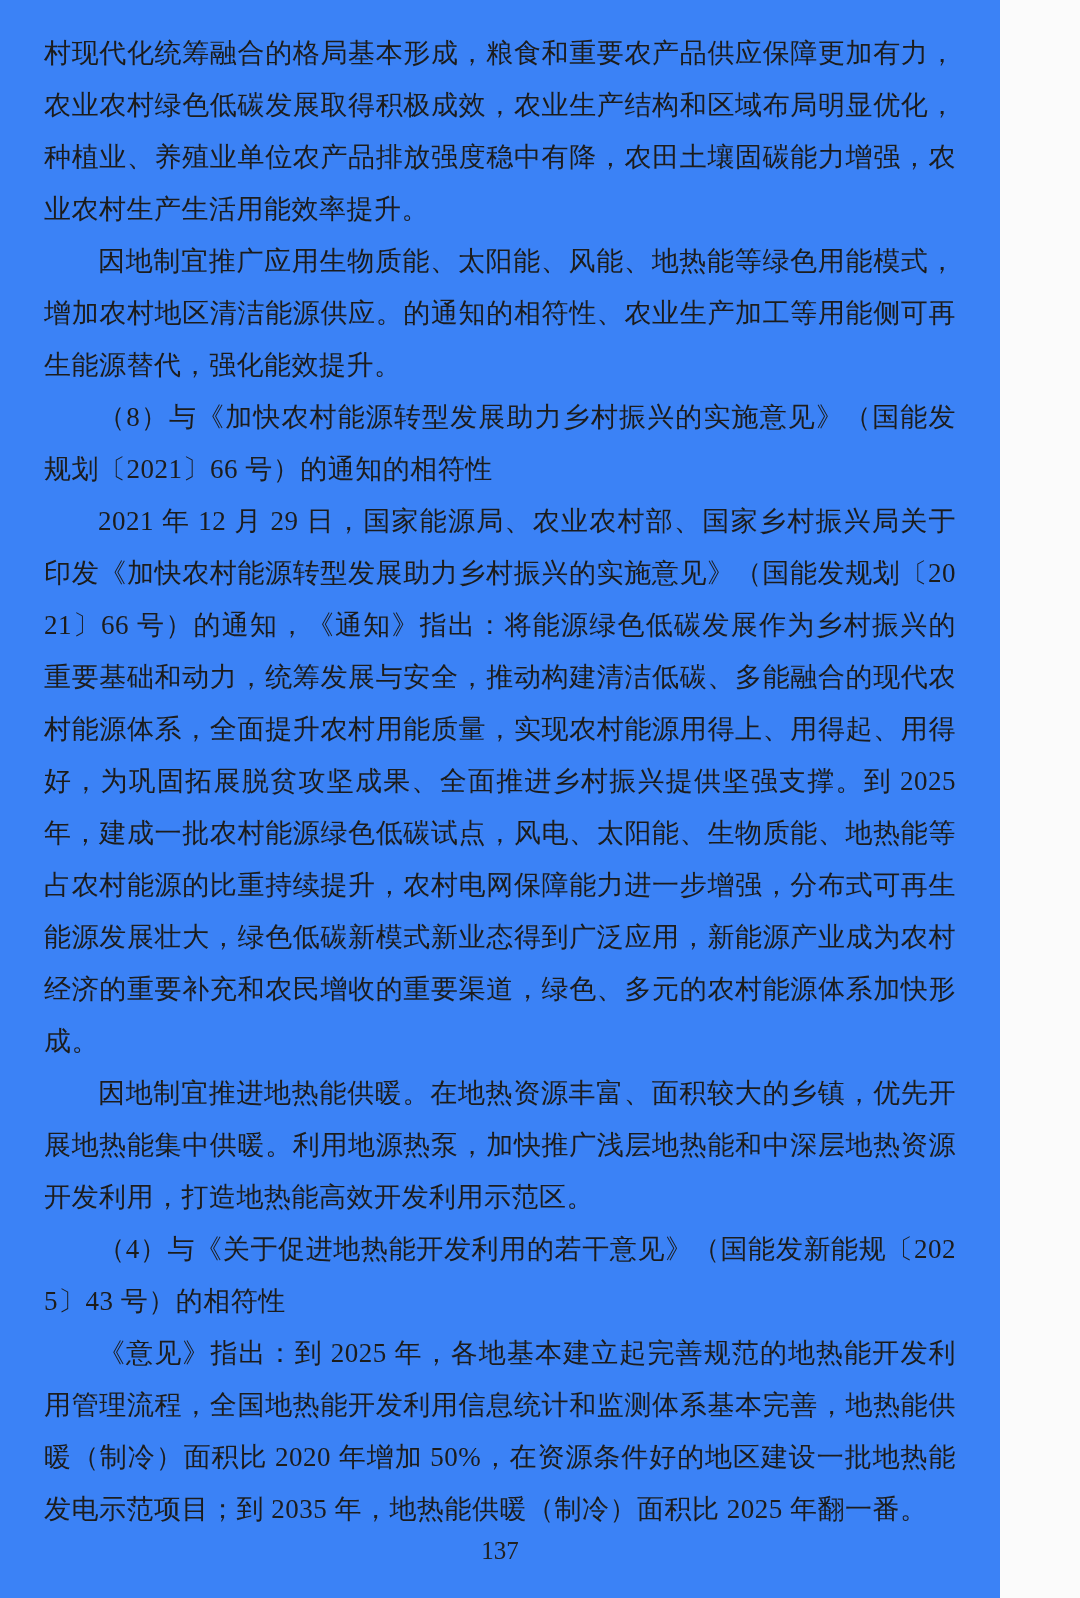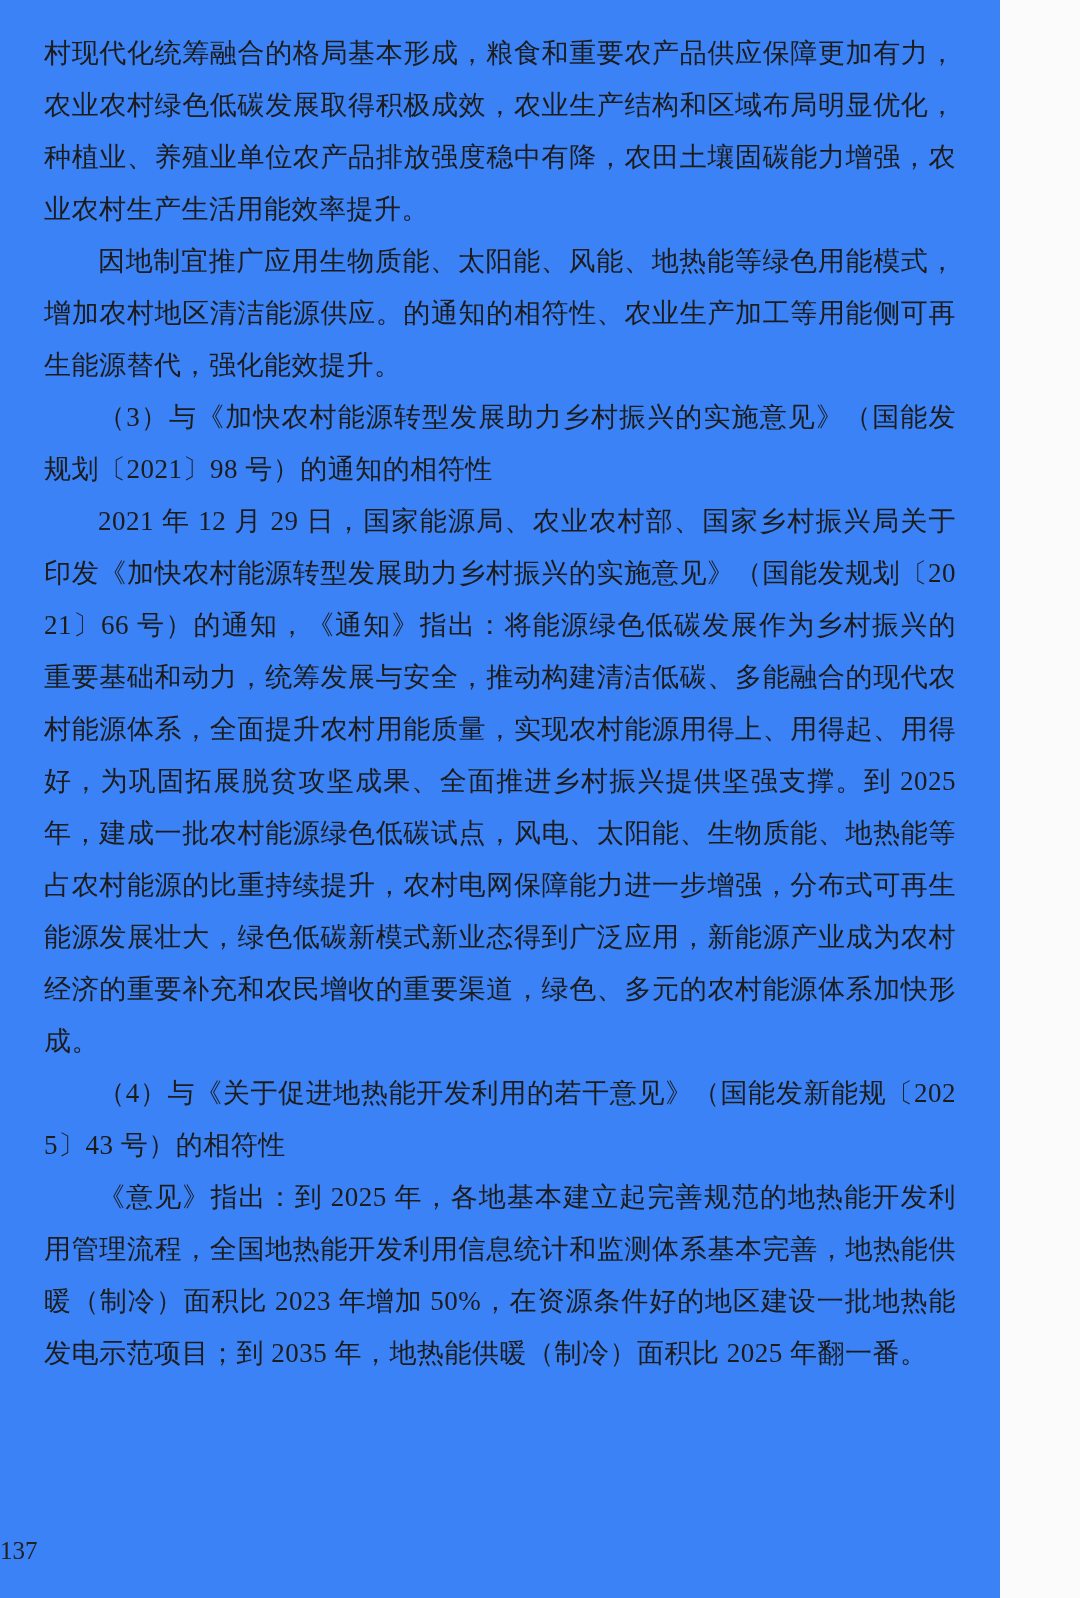--- a/index.html
+++ b/index.html
@@ -28,32 +28,34 @@
     word-break: break-all;
   }
   .content p.para.indent {
     text-indent: 2em;
   }
   .page-footer {
     position: absolute;
     left: 0;
     bottom: 32px;
     width: 100%;
+    text-align: center;
     font-size: 25px;
     line-height: 30px;
     color: #222;
     font-family: "Liberation Serif", "DejaVu Serif", serif;
   }
 </style>
 </head>
 <body>
 
 <div class="page">
   <div class="content">
       <p class="para">村现代化统筹融合的格局基本形成，粮食和重要农产品供应保障更加有力，农业农村绿色低碳发展取得积极成效，农业生产结构和区域布局明显优化，种植业、养殖业单位农产品排放强度稳中有降，农田土壤固碳能力增强，农业农村生产生活用能效率提升。</p>
       <p class="para indent">因地制宜推广应用生物质能、太阳能、风能、地热能等绿色用能模式，增加农村地区清洁能源供应。的通知的相符性、农业生产加工等用能侧可再生能源替代，强化能效提升。</p>
-      <p class="para indent">（3）与《加快农村能源转型发展助力乡村振兴的实施意见》（国能发规划〔2021〕98 号）的通知的相符性</p>
+      <p class="para indent">（8）与《加快农村能源转型发展助力乡村振兴的实施意见》（国能发规划〔2021〕66 号）的通知的相符性</p>
       <p class="para indent">2021 年 12 月 29 日，国家能源局、农业农村部、国家乡村振兴局关于印发《加快农村能源转型发展助力乡村振兴的实施意见》（国能发规划〔2021〕66 号）的通知，《通知》指出：将能源绿色低碳发展作为乡村振兴的重要基础和动力，统筹发展与安全，推动构建清洁低碳、多能融合的现代农村能源体系，全面提升农村用能质量，实现农村能源用得上、用得起、用得好，为巩固拓展脱贫攻坚成果、全面推进乡村振兴提供坚强支撑。到 2025 年，建成一批农村能源绿色低碳试点，风电、太阳能、生物质能、地热能等占农村能源的比重持续提升，农村电网保障能力进一步增强，分布式可再生能源发展壮大，绿色低碳新模式新业态得到广泛应用，新能源产业成为农村经济的重要补充和农民增收的重要渠道，绿色、多元的农村能源体系加快形成。</p>
+      <p class="para indent">因地制宜推进地热能供暖。在地热资源丰富、面积较大的乡镇，优先开展地热能集中供暖。利用地源热泵，加快推广浅层地热能和中深层地热资源开发利用，打造地热能高效开发利用示范区。</p>
       <p class="para indent">（4）与《关于促进地热能开发利用的若干意见》（国能发新能规〔2025〕43 号）的相符性</p>
-      <p class="para indent">《意见》指出：到 2025 年，各地基本建立起完善规范的地热能开发利用管理流程，全国地热能开发利用信息统计和监测体系基本完善，地热能供暖（制冷）面积比 2023 年增加 50%，在资源条件好的地区建设一批地热能发电示范项目；到 2035 年，地热能供暖（制冷）面积比 2025 年翻一番。</p>
+      <p class="para indent">《意见》指出：到 2025 年，各地基本建立起完善规范的地热能开发利用管理流程，全国地热能开发利用信息统计和监测体系基本完善，地热能供暖（制冷）面积比 2020 年增加 50%，在资源条件好的地区建设一批地热能发电示范项目；到 2035 年，地热能供暖（制冷）面积比 2025 年翻一番。</p>
     </div>
   <div class="page-footer">137</div>
 </div>
 
 </body></html>

